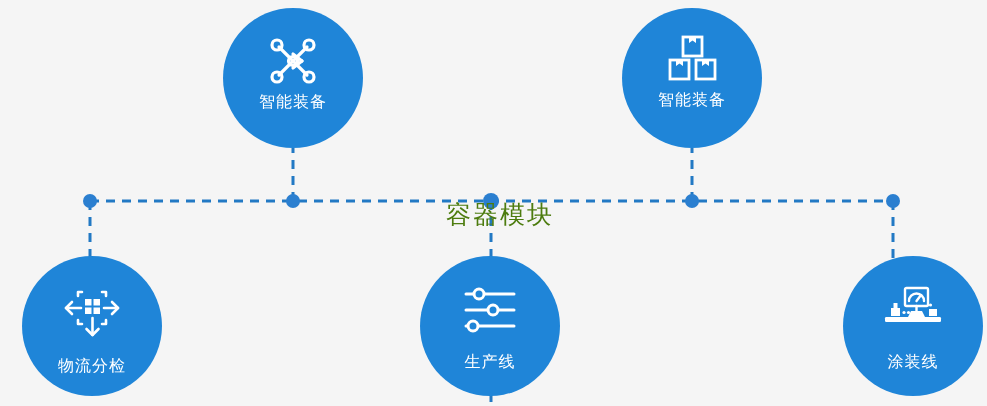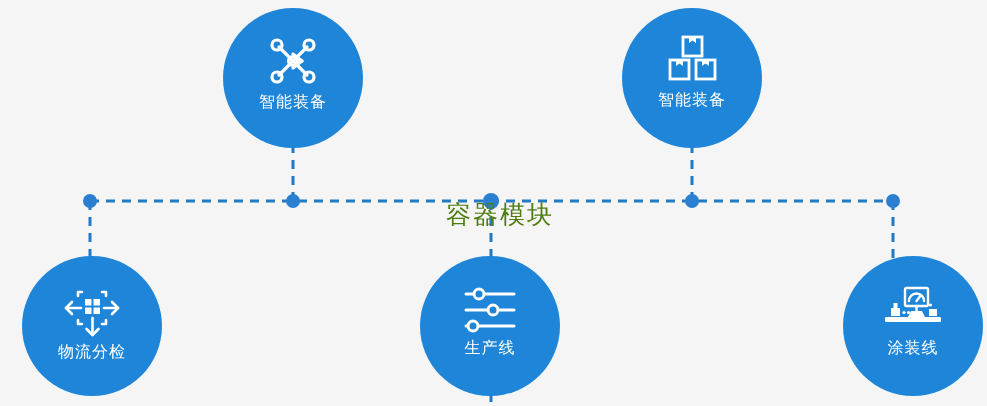--- a/index.html
+++ b/index.html
@@ -52,21 +52,21 @@
     font-size: 16px;
     letter-spacing: 1px;
     white-space: nowrap;
     text-align: center;
   }
   
   .node.top { width: 140px; height: 140px; padding-top: 26px; }
   .node.top .node-label { }
   
   .node.bottom { width: 140px; height: 140px; padding-top: 30px; }
-  .node.bottom .node-label { }
+  .node.bottom .node-label { margin-top: 14px; }
 
   #n-intelligent-equipment { left: 223px; top: 8px; }
   #n-stereo-storage       { left: 622px; top: 8px; }
   #n-logistics-sorting    { left: 22px;  top: 256px; }
   #n-production-line      { left: 420px; top: 256px; }
   #n-painting-line        { left: 843px; top: 256px; }
 </style>
 </head>
 <body>
 

